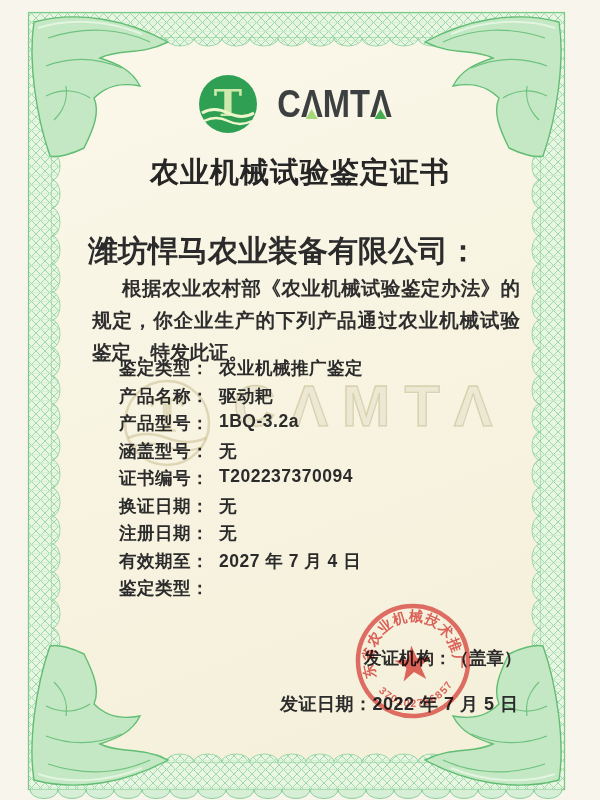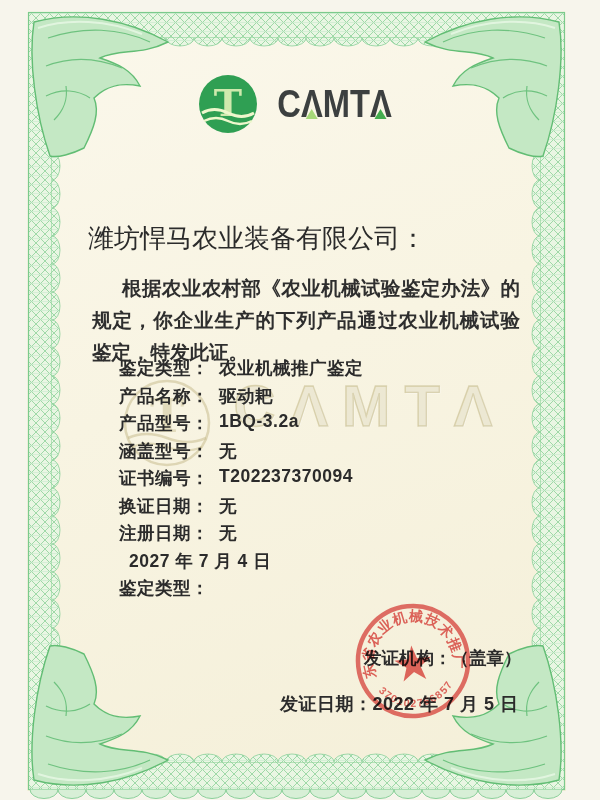--- a/index.html
+++ b/index.html
@@ -31,21 +31,21 @@
   .lam::after{content:"";position:absolute;left:50%;transform:translateX(-50%);
     bottom:4px;width:0;height:0;border-left:7px solid transparent;
     border-right:7px solid transparent;}
   .lam-light::after{border-bottom:10px solid #a6d879;}
   .lam-dark::after{border-bottom:10px solid #43ad4f;}
 
   .title{position:absolute;top:153px;left:0;right:0;margin:0;text-align:center;
     font-family:"DejaVu Serif","Liberation Serif",serif;
     font-size:29px;font-weight:700;color:#262626;letter-spacing:1px;}
 
-  .addressee{position:absolute;top:221px;left:88px;font-size:26px;font-weight:400;color:#2b2b2b;}
+  .addressee{position:absolute;top:231px;left:88px;font-size:30px;font-weight:700;color:#2b2b2b;}
 
   .body-text{position:absolute;top:268px;left:88px;width:428px;margin:4px;
     font-size:19.5px;font-weight:600;line-height:32px;text-indent:30px;
     text-align:justify;color:#2e2e2e;}
 
   .fields{position:absolute;top:356px;left:119px;font-size:17.5px;font-weight:700;color:#2b2b2b;}
   .field-row{display:flex;align-items:flex-start;height:27.5px;letter-spacing:.5px;}
   .f-value{margin-left:10px;}
 
   .issuer-line{position:absolute;top:646px;left:364px;font-size:17.5px;font-weight:700;color:#2b2b2b;}
@@ -110,20 +110,21 @@
       </svg>
       <div class="logo-text">
         <span class="l">C</span>
         <span class="l lam lam-light">Λ</span>
         <span class="l">M</span>
         <span class="l">T</span>
         <span class="l lam lam-dark">Λ</span>
       </div>
     </div>
 
+    <h1 class="title">农业机械试验鉴定证书</h1>
 
     <div class="addressee">潍坊悍马农业装备有限公司：</div>
 
     <p class="body-text">根据农业农村部《农业机械试验鉴定办法》的规定，你企业生产的下列产品通过农业机械试验鉴定，特发此证。</p>
 
     <div class="fields">
       <div class="field-row">
         <span class="f-label">鉴定类型：</span>
         <span class="f-value">农业机械推广鉴定</span>
       </div>
@@ -145,20 +146,21 @@
       </div>
       <div class="field-row">
         <span class="f-label">换证日期：</span>
         <span class="f-value">无</span>
       </div>
       <div class="field-row">
         <span class="f-label">注册日期：</span>
         <span class="f-value">无</span>
       </div>
       <div class="field-row">
+        <span class="f-label">有效期至：</span>
         <span class="f-value">2027 年 7 月 4 日</span>
       </div>
       <div class="field-row">
         <span class="f-label">鉴定类型：</span>
       </div>
     </div>
 
     <div class="issuer-line">
       <span>发证机构：</span><span>（盖章）</span>
     </div>

